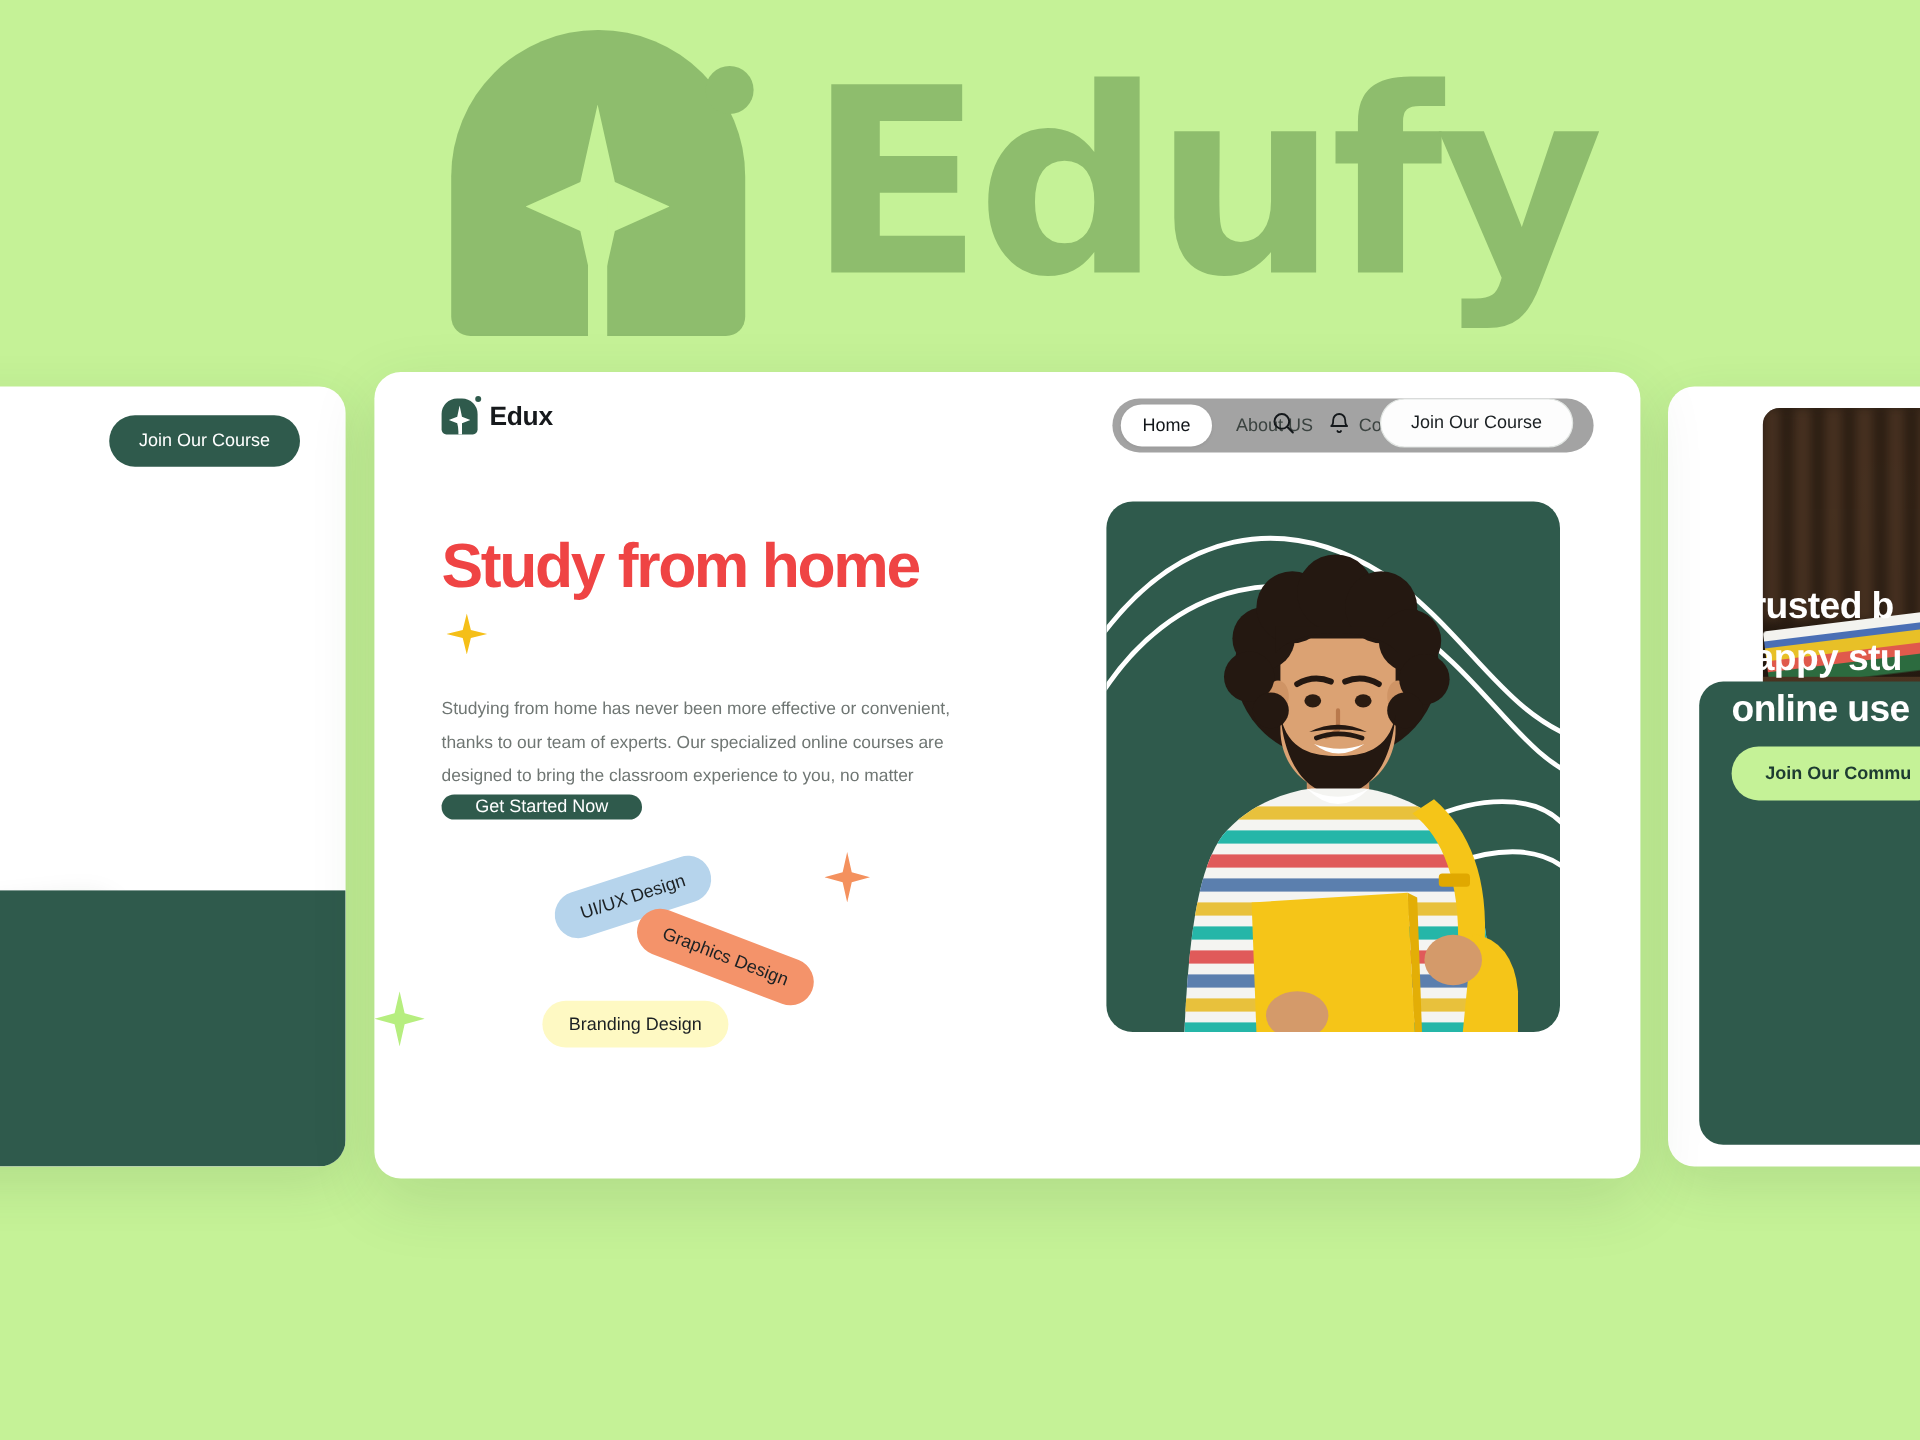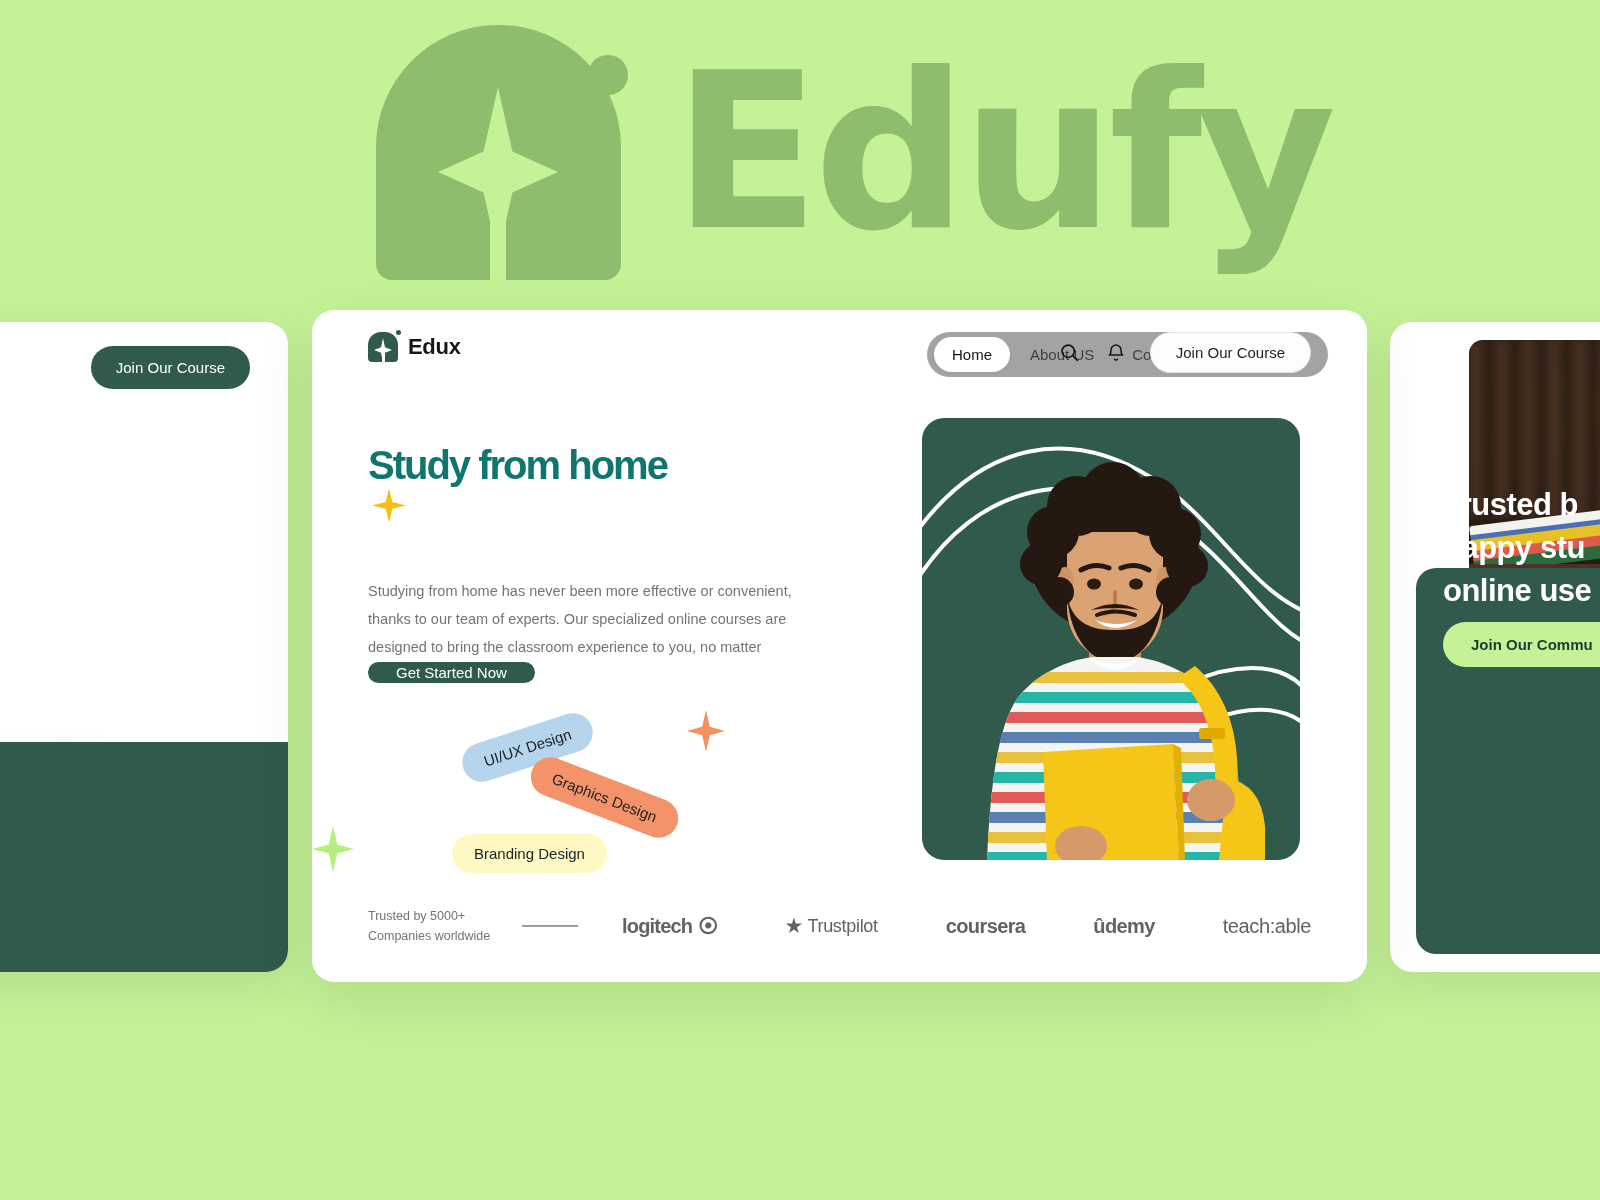--- a/index.html
+++ b/index.html
@@ -157,21 +157,21 @@
   .icon-btn { width:24px; height:24px; display:flex; align-items:center; justify-content:center; }
   #nav-join {
     border:1px solid #e2e6e3; border-radius:26px;
     padding:11px 25px; font-size:15px; color:#1b2023; background:#fdfdfd;
     white-space:nowrap;
   }
 
   
   #hero-title {
     position:absolute; left:56px; top:132px; width:520px;
-    font-size:40px; font-weight:700; color:#0f766e;
+    font-size:52px; font-weight:700; color:#ef4444;
     line-height:1.16; letter-spacing:-2px;
   }
   #hero-title .spark {
     display:inline-block; width:34px; height:34px; margin-left:4px;
     vertical-align:4px;
     background:#f5bf18;
     clip-path: polygon(50% 0%, 60% 40%, 100% 50%, 60% 60%, 50% 100%, 40% 60%, 0% 50%, 40% 40%);
   }
   #hero-para {
     position:absolute; left:56px; top:268px; width:432px;
@@ -388,31 +388,13 @@
       <path d="M286 318 q34 6 38 48 l0 34 l-46 0 Z" fill="#f5c518"></path>
 
       <path d="M102 292 L 232 284 L 238 400 L 106 400 Z" fill="#f5c518"></path>
       <path d="M232 284 L 240 288 L 244 400 L 238 400 Z" fill="#e3ae06"></path>
 
       <ellipse cx="140" cy="386" rx="26" ry="20" fill="#d49a6a"></ellipse>
       <ellipse cx="270" cy="340" rx="24" ry="21" fill="#d49a6a"></ellipse>
     </svg>
   </div>
 
-  <div id="partners">
-    <div id="partners-label">
-      <div>Trusted by 5000+</div>
-      <div>Companies worldwide</div>
-    </div>
-    <div id="partners-divider"></div>
-    <div class="partner" id="partner-logitech">
-      <span>logitech</span>
-        <span class="logi-glyph">⦿</span>
-    </div>
-    <div class="partner" id="partner-trustpilot">
-      <span class="tp-star"></span>
-        <span>Trustpilot</span>
-    </div>
-    <div class="partner" id="partner-coursera">coursera</div>
-    <div class="partner" id="partner-udemy">ûdemy</div>
-    <div class="partner" id="partner-teachable">teach:able</div>
-  </div>
 </div>
 
 </body></html>

